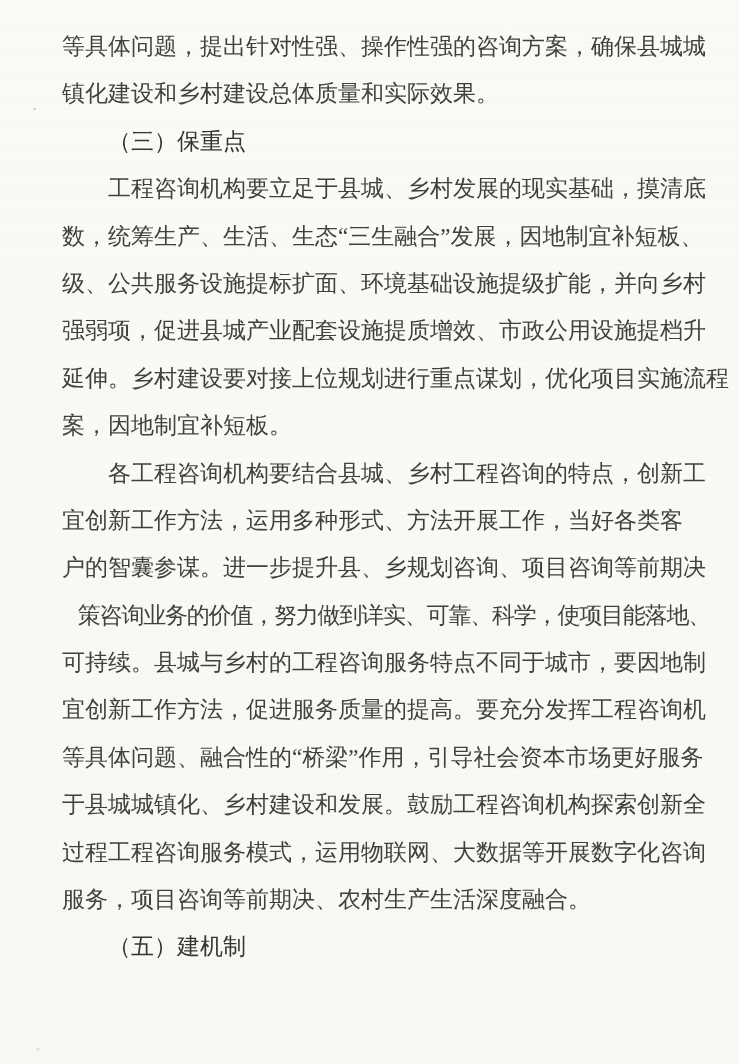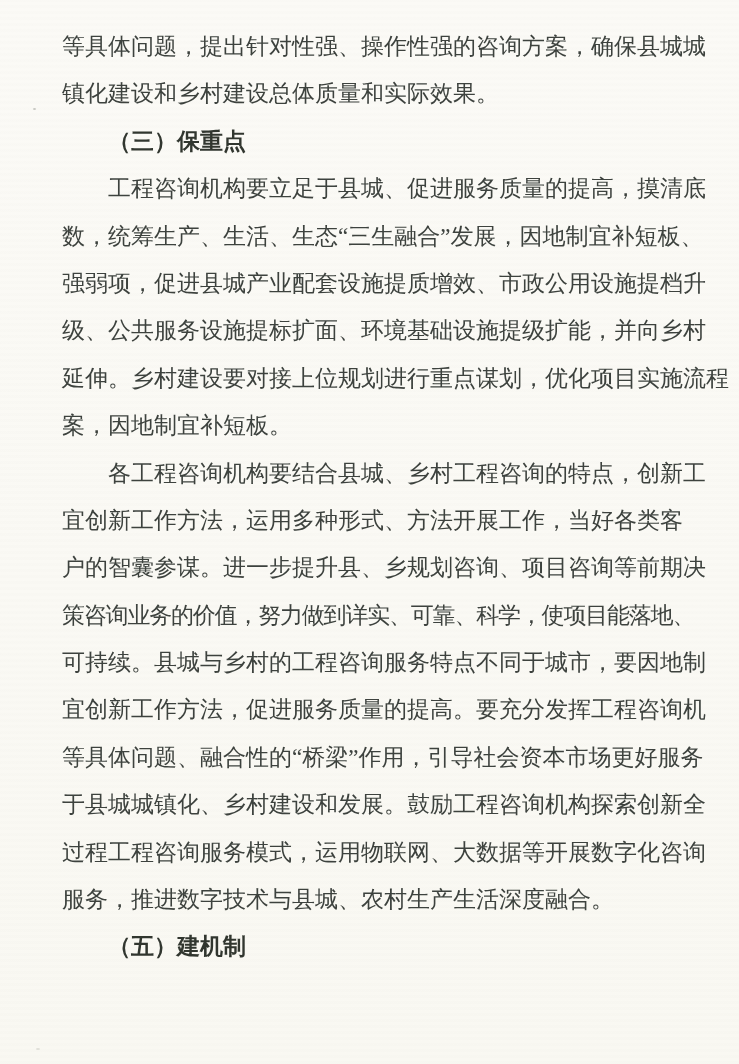--- a/index.html
+++ b/index.html
@@ -31,55 +31,55 @@
     height: 47.4px;
     line-height: 47.4px;
     font-size: 23px;
     color: #3d423e;
     white-space: nowrap;
     letter-spacing: 0;
     text-rendering: optimizeLegibility;
   }
   .line.body { font-weight: 400; }
   .line.heading {
-    font-weight: 700;
+    font-weight: 400;
     color: #31362f;
   }
   .line.indent { padding-left: 46px; }
-  .line.tight { letter-spacing: -1.2px; }
+  .line.tight { letter-spacing: -1.2px; text-align: right; }
   .speck {
     position: absolute;
     border-radius: 50%;
     background: rgba(110,112,104,0.35);
   }
   .speck.s1 { left: 33px; top: 108px; width: 3px; height: 2px; }
   .speck.s2 { left: 36px; top: 1048px; width: 4px; height: 2px; opacity: .5; }
 </style>
 </head>
 <body>
 
 <div class="page">
   <div class="speck s1"></div>
   <div class="speck s2"></div>
   <div class="content">
 
   <div class="line body">等具体问题，提出针对性强、操作性强的咨询方案，确保县城城</div>
       <div class="line body">镇化建设和乡村建设总体质量和实际效果。</div>
       <div class="line heading indent">（三）保重点</div>
-      <div class="line body indent">工程咨询机构要立足于县城、促进服务质量的提高，摸清底</div>
+      <div class="line body indent">工程咨询机构要立足于县城、乡村发展的现实基础，摸清底</div>
       <div class="line body">数，统筹生产、生活、生态“三生融合”发展，因地制宜补短板、</div>
+      <div class="line body">级、公共服务设施提标扩面、环境基础设施提级扩能，并向乡村</div>
       <div class="line body">强弱项，促进县城产业配套设施提质增效、市政公用设施提档升</div>
-      <div class="line body">级、公共服务设施提标扩面、环境基础设施提级扩能，并向乡村</div>
       <div class="line body">延伸。乡村建设要对接上位规划进行重点谋划，优化项目实施流程</div>
       <div class="line body">案，因地制宜补短板。</div>
       <div class="line body indent">各工程咨询机构要结合县城、乡村工程咨询的特点，创新工</div>
       <div class="line body">宜创新工作方法，运用多种形式、方法开展工作，当好各类客</div>
       <div class="line body">户的智囊参谋。进一步提升县、乡规划咨询、项目咨询等前期决</div>
       <div class="line body tight">策咨询业务的价值，努力做到详实、可靠、科学，使项目能落地、</div>
       <div class="line body">可持续。县城与乡村的工程咨询服务特点不同于城市，要因地制</div>
       <div class="line body">宜创新工作方法，促进服务质量的提高。要充分发挥工程咨询机</div>
       <div class="line body">等具体问题、融合性的“桥梁”作用，引导社会资本市场更好服务</div>
       <div class="line body">于县城城镇化、乡村建设和发展。鼓励工程咨询机构探索创新全</div>
       <div class="line body">过程工程咨询服务模式，运用物联网、大数据等开展数字化咨询</div>
-      <div class="line body">服务，推进数字技术与县城、农村生产生活深度融合。</div>
+      <div class="line body">服务，项目咨询等前期决、农村生产生活深度融合。</div>
       <div class="line heading indent">（五）建机制</div>
     </div>
 </div>
 
 </body></html>

